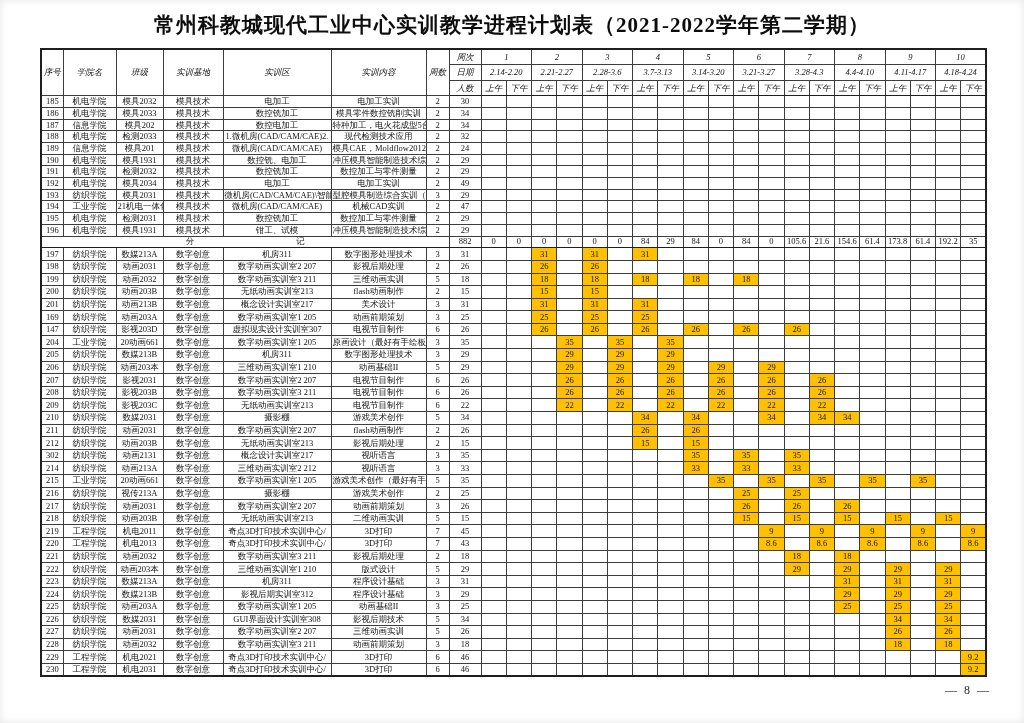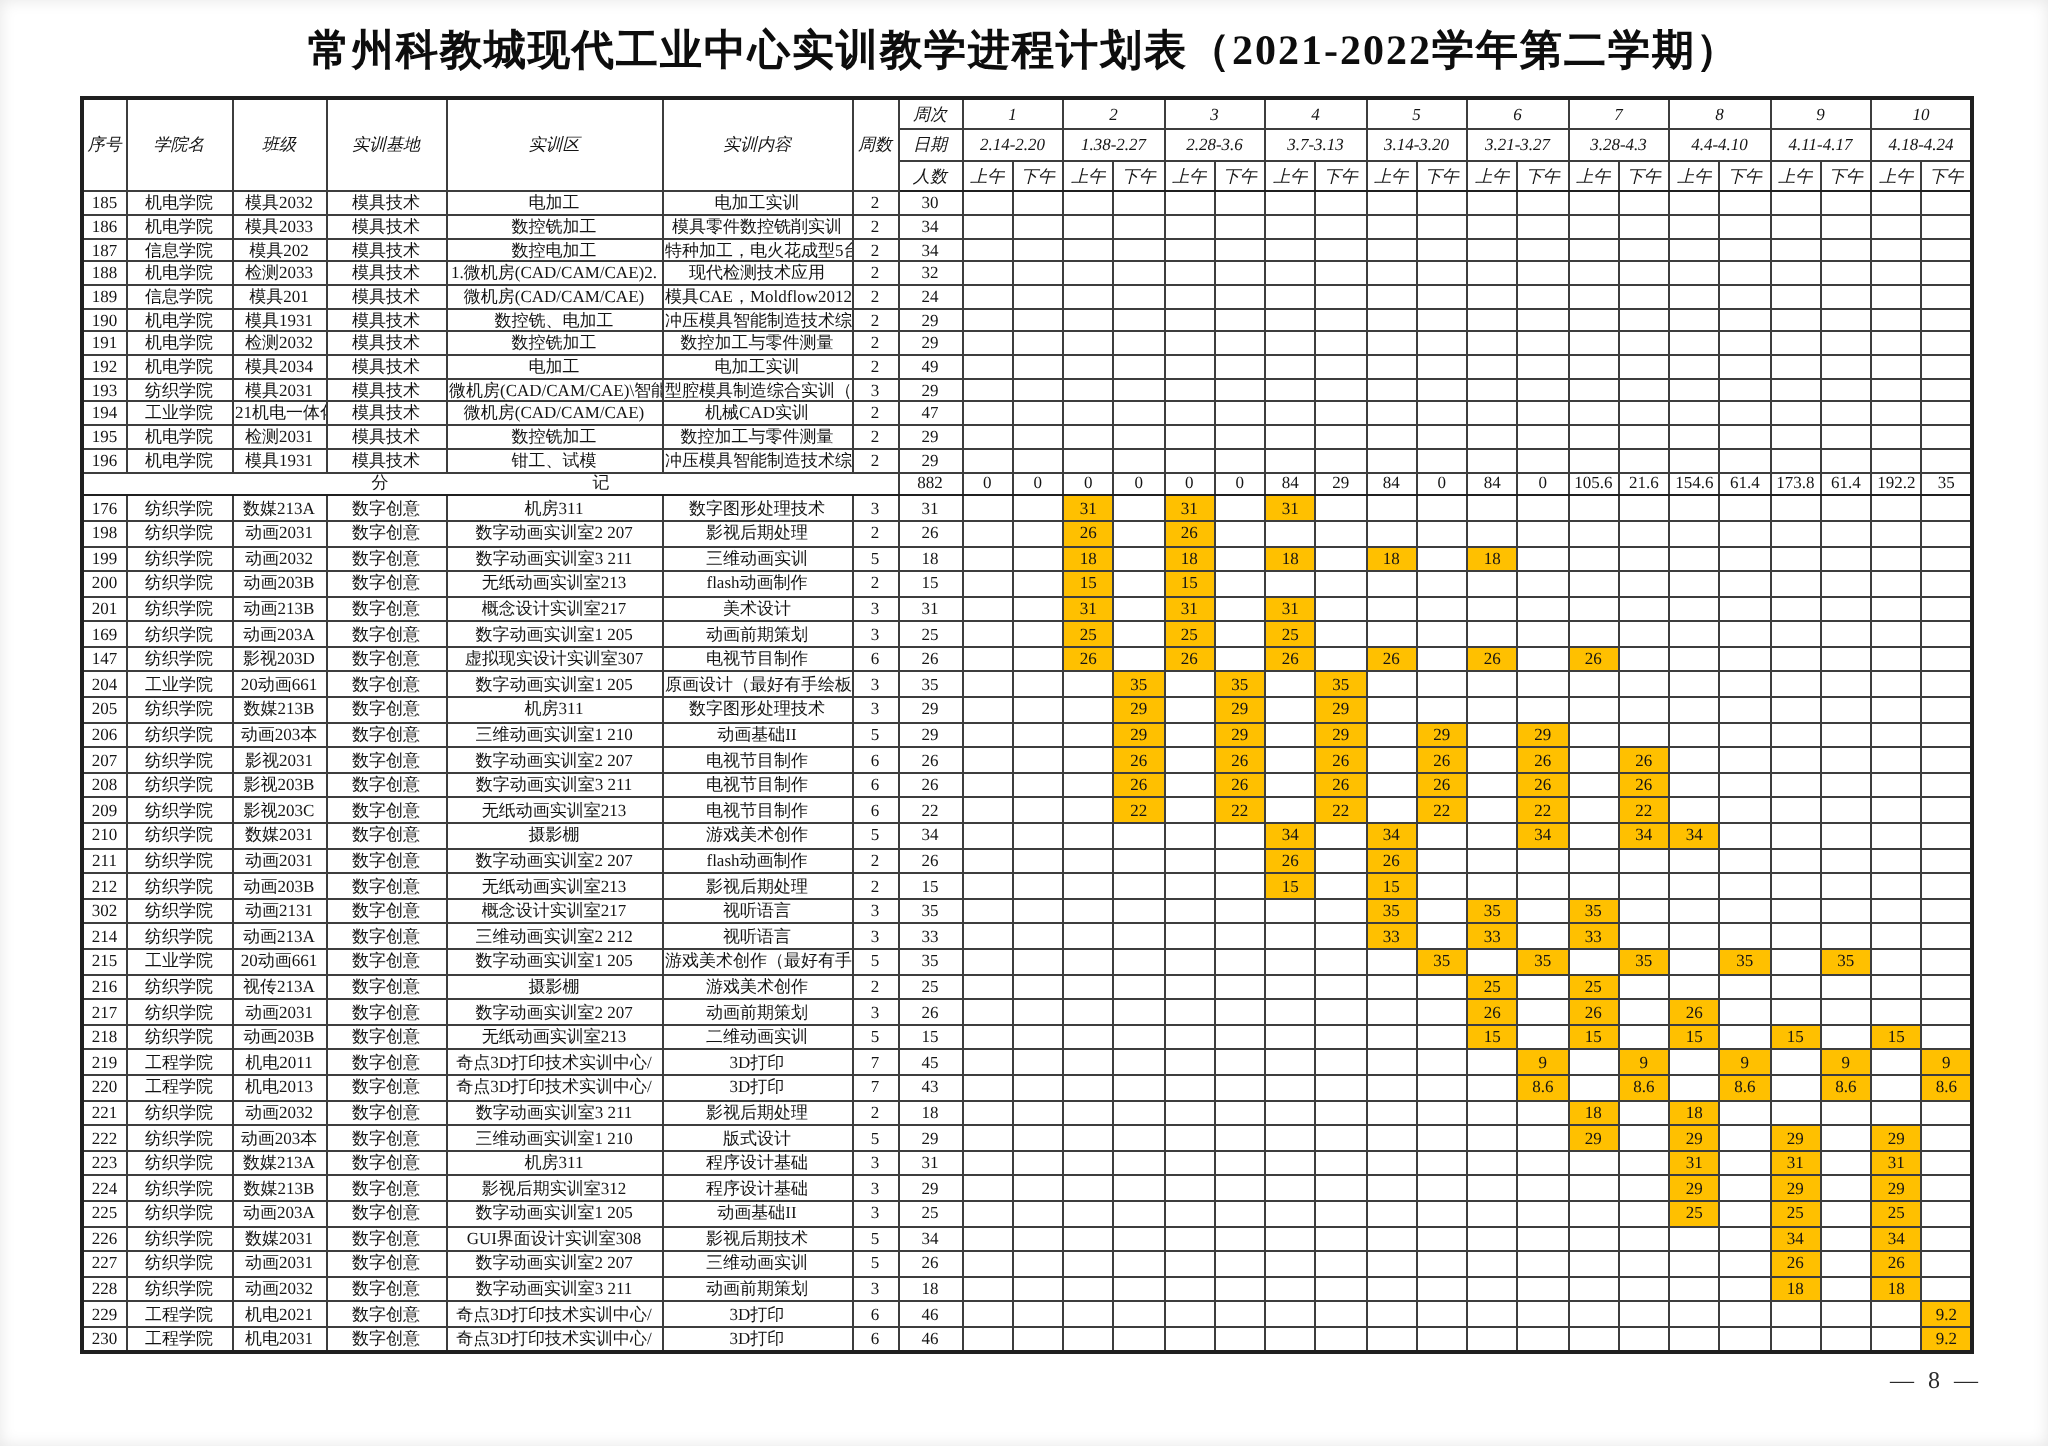--- a/index.html
+++ b/index.html
@@ -93,21 +93,21 @@
           <th colspan="2">5</th>
           <th colspan="2">6</th>
           <th colspan="2">7</th>
           <th colspan="2">8</th>
           <th colspan="2">9</th>
           <th colspan="2">10</th>
         </tr>
         <tr>
           <th>日期</th>
           <th colspan="2">2.14-2.20</th>
-          <th colspan="2">1.38-2.27</th>
+          <th colspan="2">2.21-2.27</th>
           <th colspan="2">2.28-3.6</th>
           <th colspan="2">3.7-3.13</th>
           <th colspan="2">3.14-3.20</th>
           <th colspan="2">3.21-3.27</th>
           <th colspan="2">3.28-4.3</th>
           <th colspan="2">4.4-4.10</th>
           <th colspan="2">4.11-4.17</th>
           <th colspan="2">4.18-4.24</th>
         </tr>
         <tr>
@@ -513,21 +513,21 @@
           <td>105.6</td>
           <td>21.6</td>
           <td>154.6</td>
           <td>61.4</td>
           <td>173.8</td>
           <td>61.4</td>
           <td>192.2</td>
           <td>35</td>
         </tr>
         <tr class="s2">
-          <td>176</td>
+          <td>197</td>
           <td class="l">纺织学院</td>
           <td class="l">数媒213A</td>
           <td class="l">数字创意</td>
           <td class="l">机房311</td>
           <td class="l">数字图形处理技术</td>
           <td>3</td>
           <td>31</td>
           <td></td>
           <td></td>
           <td class="hl" style="background: rgb(255, 192, 0);">31</td>

